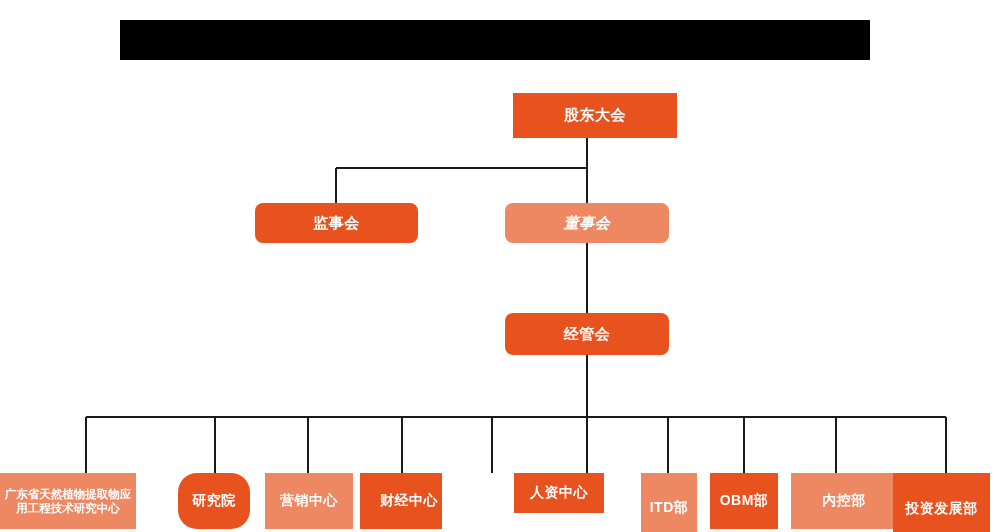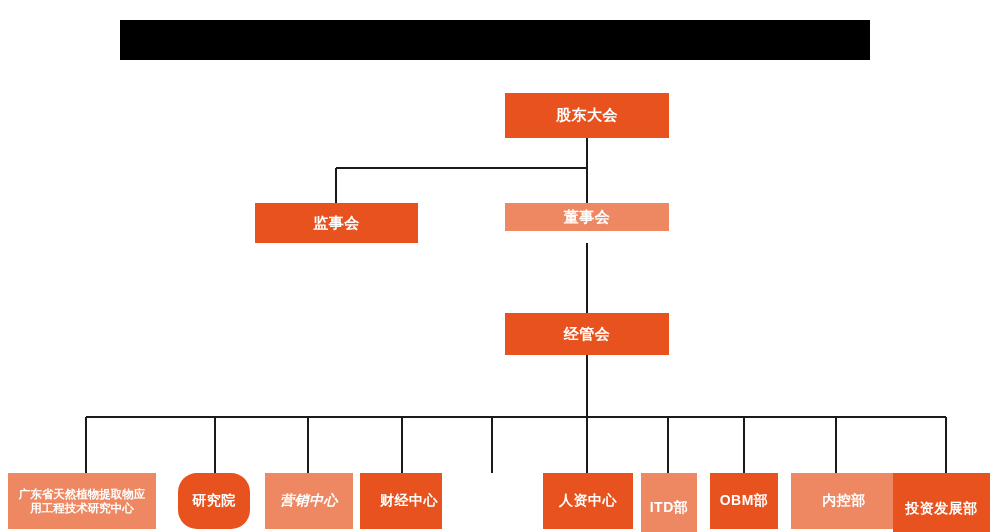--- a/index.html
+++ b/index.html
@@ -44,22 +44,22 @@
     color: #ffffff;
     font-weight: bold;
     box-sizing: border-box;
     line-height: 1.25;
     letter-spacing: 0.5px;
   }
   .node.dark  { background: #E8521E; }
   .node.light { background: #ED8862; }
   .node .label { display: block; padding: 0 4px; }
 
-  .lvl-top   { font-size: 15px; }
-  .lvl-mid   { font-size: 15px; }
+  .lvl-top   { font-size: 15px; margin-left: 8px; }
+  .lvl-mid   { font-size: 15px; border-radius: 8px; }
   .dept      { font-size: 14px; }
   .dept-small{ font-size: 11.5px; letter-spacing: 0px; }
 </style>
 </head>
 <body>
 
 <div id="chart-root">
 
   <div id="redaction-bar"></div>
 
@@ -90,49 +90,49 @@
   </svg>
 
   <div class="node dark lvl-top" style="left:505px; top:93px; width:164px; height:45px;">
     <span class="label">股东大会</span>
   </div>
 
   <div class="node dark lvl-mid" style="left:255px; top:203px; width:163px; height:40px;">
     <span class="label">监事会</span>
   </div>
 
-  <div class="node light lvl-mid" style="left:505px; top:203px; width:164px; height:28px;">
+  <div class="node light lvl-mid" style="left:505px; top:203px; width:164px; height:40px;font-style:italic;">
     <span class="label">董事会</span>
   </div>
 
   <div class="node dark lvl-mid" style="left:505px; top:313px; width:164px; height:42px;text-align:right;">
     <span class="label">经管会</span>
   </div>
 
-  <div class="node light dept-small" style="left:8px; top:473px; width:148px; height:56px;">
+  <div class="node light dept-small" style="left:0px; top:473px; width:136px; height:56px;">
     <span class="label">
       <span>广东省天然植物提取物应</span><br>
       <span>用工程技术研究中心</span>
     </span>
   </div>
 
   <div class="node dark dept" style="left:178px; top:473px; width:72px; height:56px;border-radius:19px;">
     <span class="label">研究院</span>
   </div>
 
-  <div class="node light dept" style="left:265px; top:473px; width:88px; height:56px;font-style:italic;">
+  <div class="node light dept" style="left:265px; top:473px; width:88px; height:56px;">
     <span class="label">营销中心</span>
   </div>
 
   <div class="node dark dept" style="left:360px; top:473px; width:82px; height:56px;padding-left:16px;">
     <span class="label">财经中心</span>
   </div>
 
 
-  <div class="node dark dept" style="left:543px; top:473px; width:90px; height:56px;">
+  <div class="node dark dept" style="left:514px; top:473px; width:90px; height:40px;">
     <span class="label">人资中心</span>
   </div>
 
   <div class="node light dept" style="left:641px; top:473px; width:56px; height:70px;">
     <span class="label">ITD部</span>
   </div>
 
   <div class="node dark dept" style="left:710px; top:473px; width:68px; height:56px;">
     <span class="label">OBM部</span>
   </div>

